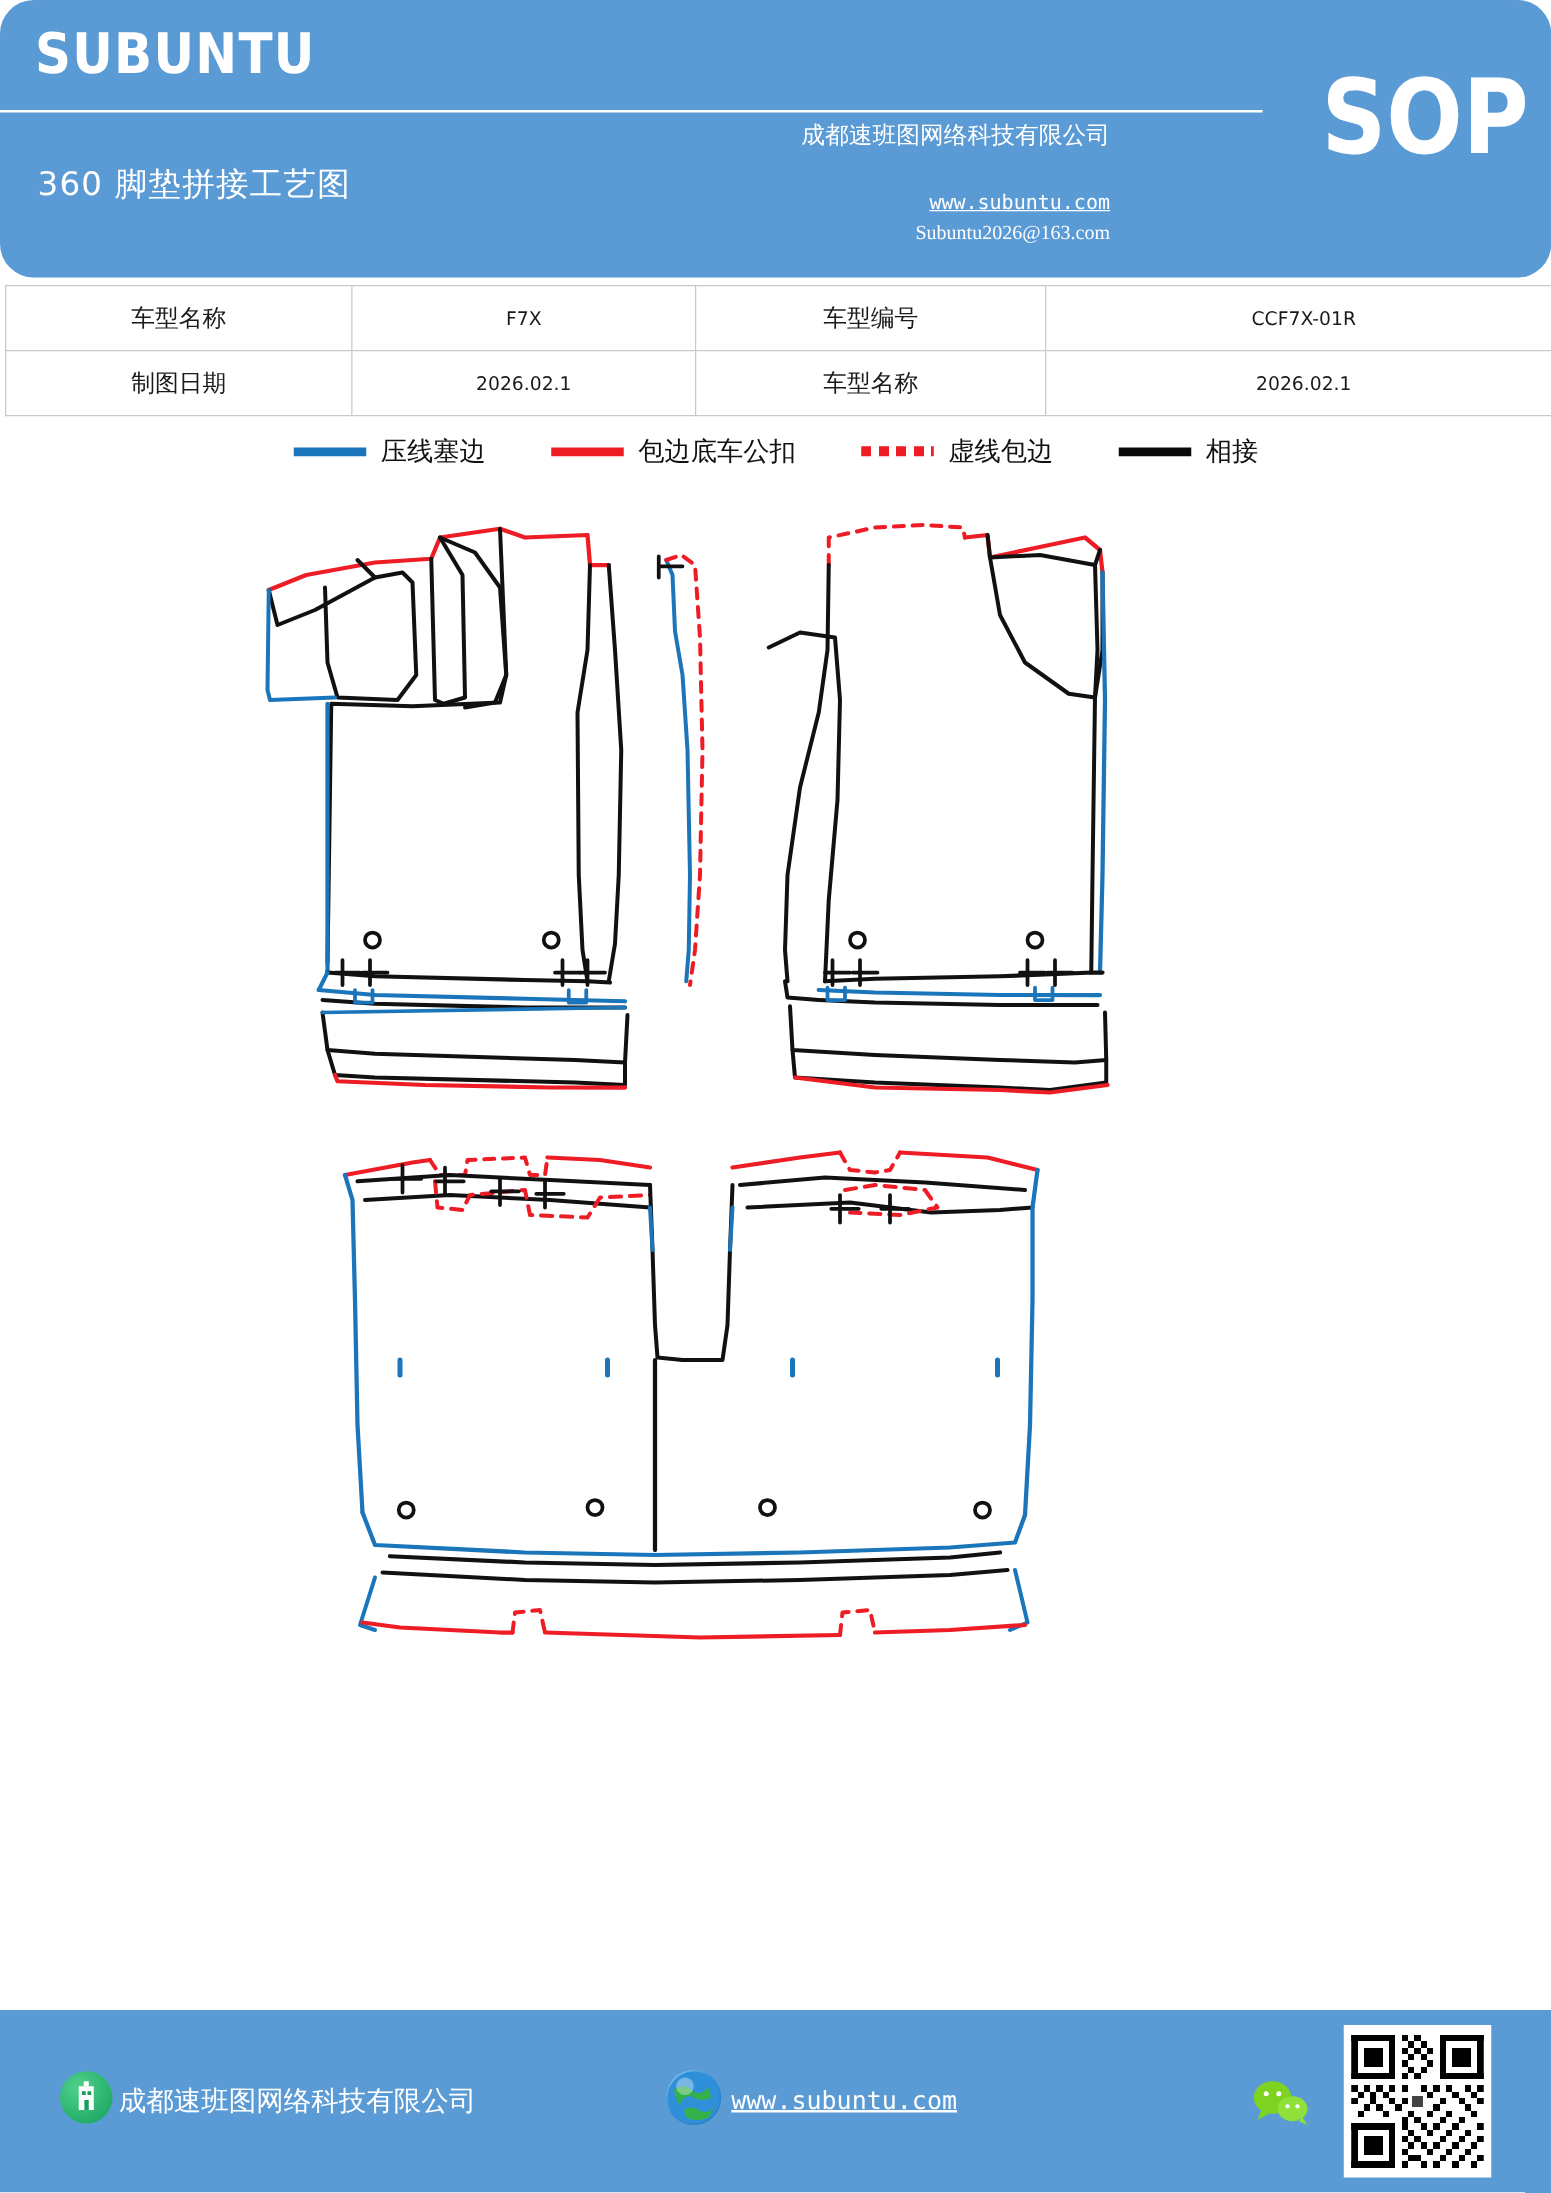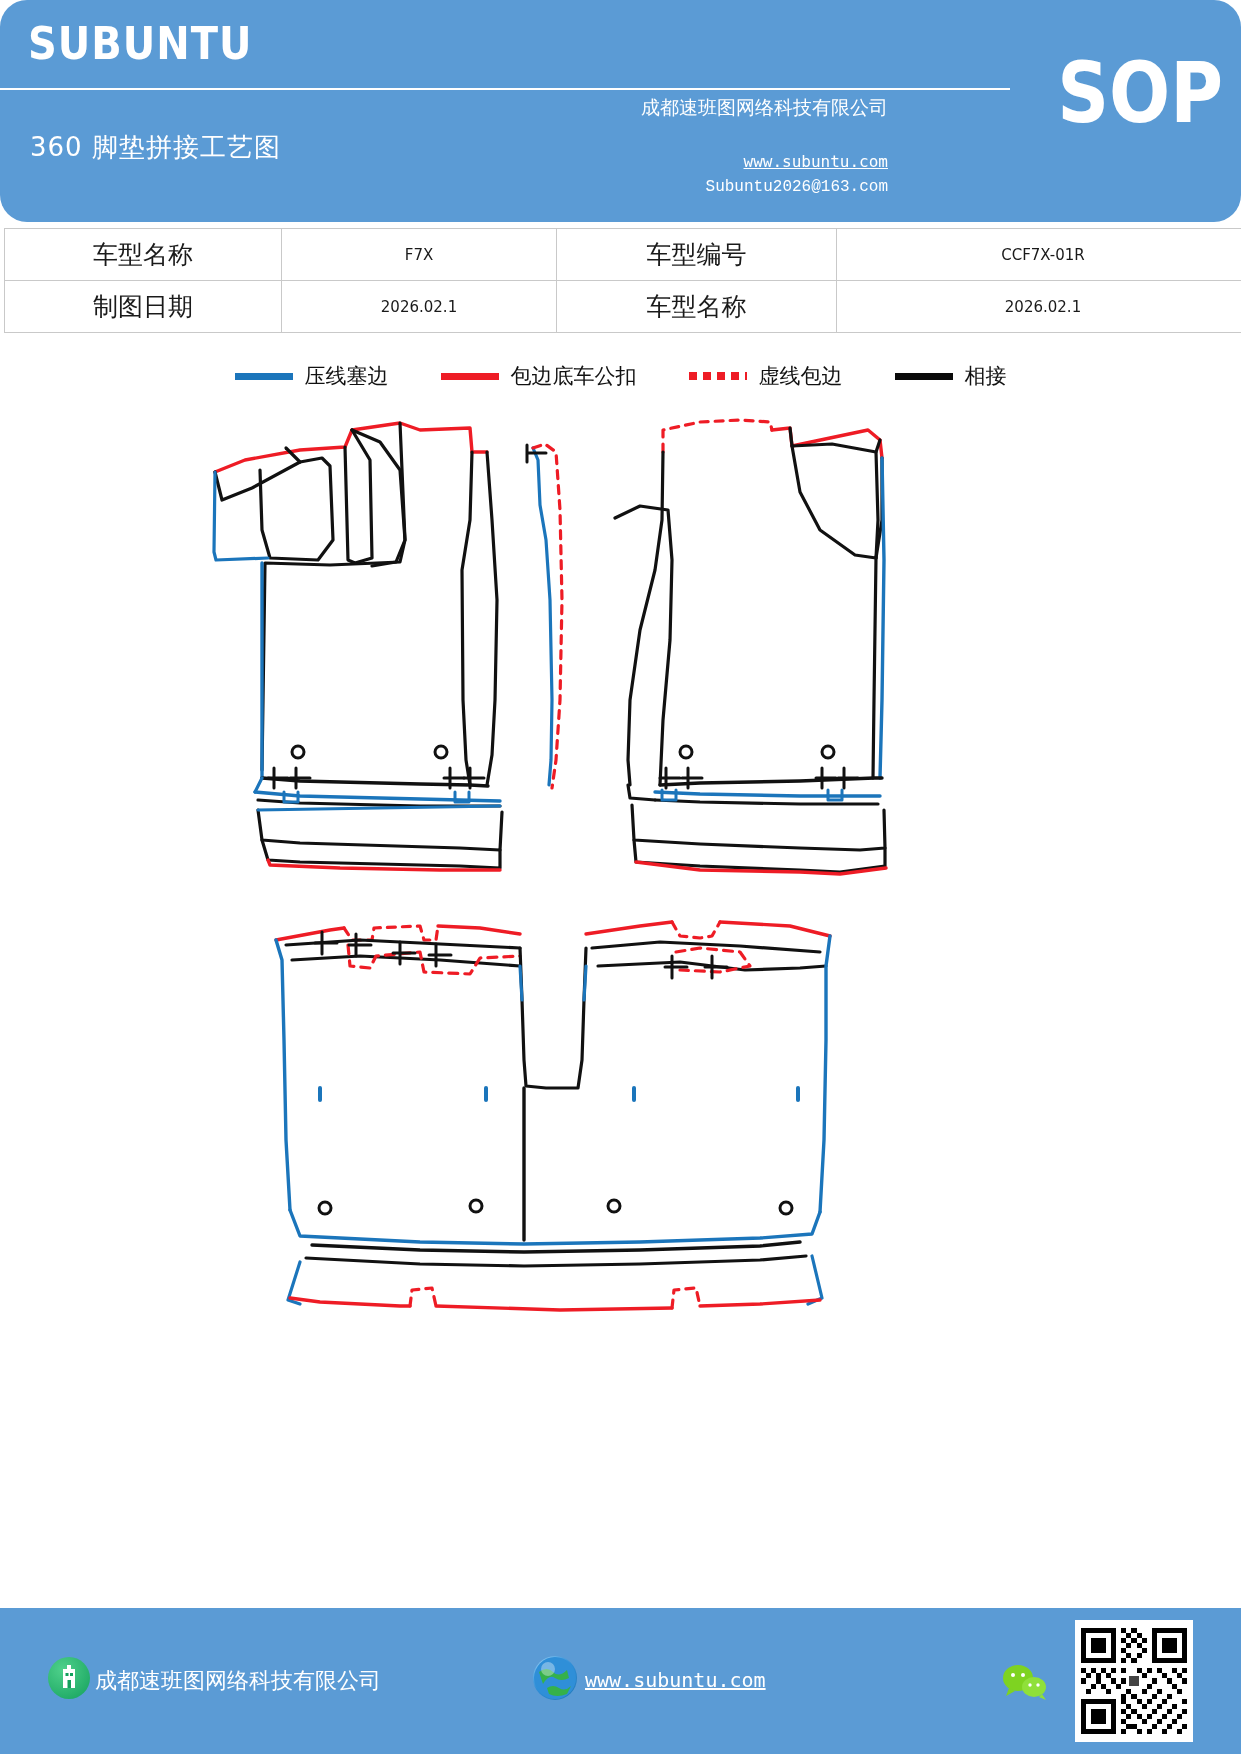--- a/index.html
+++ b/index.html
@@ -40,46 +40,46 @@
   }
   .web-head{
     position:absolute;left:0;top:152px;width:1010px;text-align:right;
     padding-right:122px;box-sizing:border-box;
     font-family:"DejaVu Sans Mono",monospace;font-size:16px;color:#ffffff;
     text-decoration:underline;
   }
   .mail-head{
     position:absolute;left:0;top:178px;width:1010px;text-align:right;
     padding-right:122px;box-sizing:border-box;
-    font-family:Liberation Mono, monospace;font-size:16px;color:#ffffff;
+    font-family:Liberation Serif, serif;font-size:16px;color:#ffffff;
   }
 
   
   .info-table{
     position:absolute;left:4px;top:228px;width:1233px;
     border-collapse:collapse;
     table-layout:fixed;
   }
   .info-table td{
     border:1px solid #c9c9c9;
     height:49px;text-align:center;vertical-align:middle;
-    font-size:25px;color:#1a1a1a;
+    font-size:19px;color:#1a1a1a;
     font-family:Liberation Serif, serif;
   }
   .info-table td.val{
     font-family:"DejaVu Sans",sans-serif;font-size:15px;
   }
   .col-a{width:274px;}
   .col-b{width:272px;}
   .col-c{width:277px;}
   .col-d{width:410px;}
 
   
   .legend{
-    position:absolute;left:0;top:352px;width:1241px;height:48px;
+    position:absolute;left:0;top:337px;width:1241px;height:48px;
     display:flex;align-items:center;justify-content:center;gap:0px;
   }
   .legend-item{display:flex;align-items:center;margin:0 26px;}
   .swatch{width:58px;height:7px;margin-right:12px;display:inline-block;}
   .swatch.solid-blue{background:#1b75bb;}
   .swatch.solid-red{background:#ee1c25;}
   .swatch.solid-black{background:#0a0a0a;}
   .swatch.dashed-red{
     height:8px;
     background:repeating-linear-gradient(to right,#ee1c25 0 8px,transparent 8px 14px);

